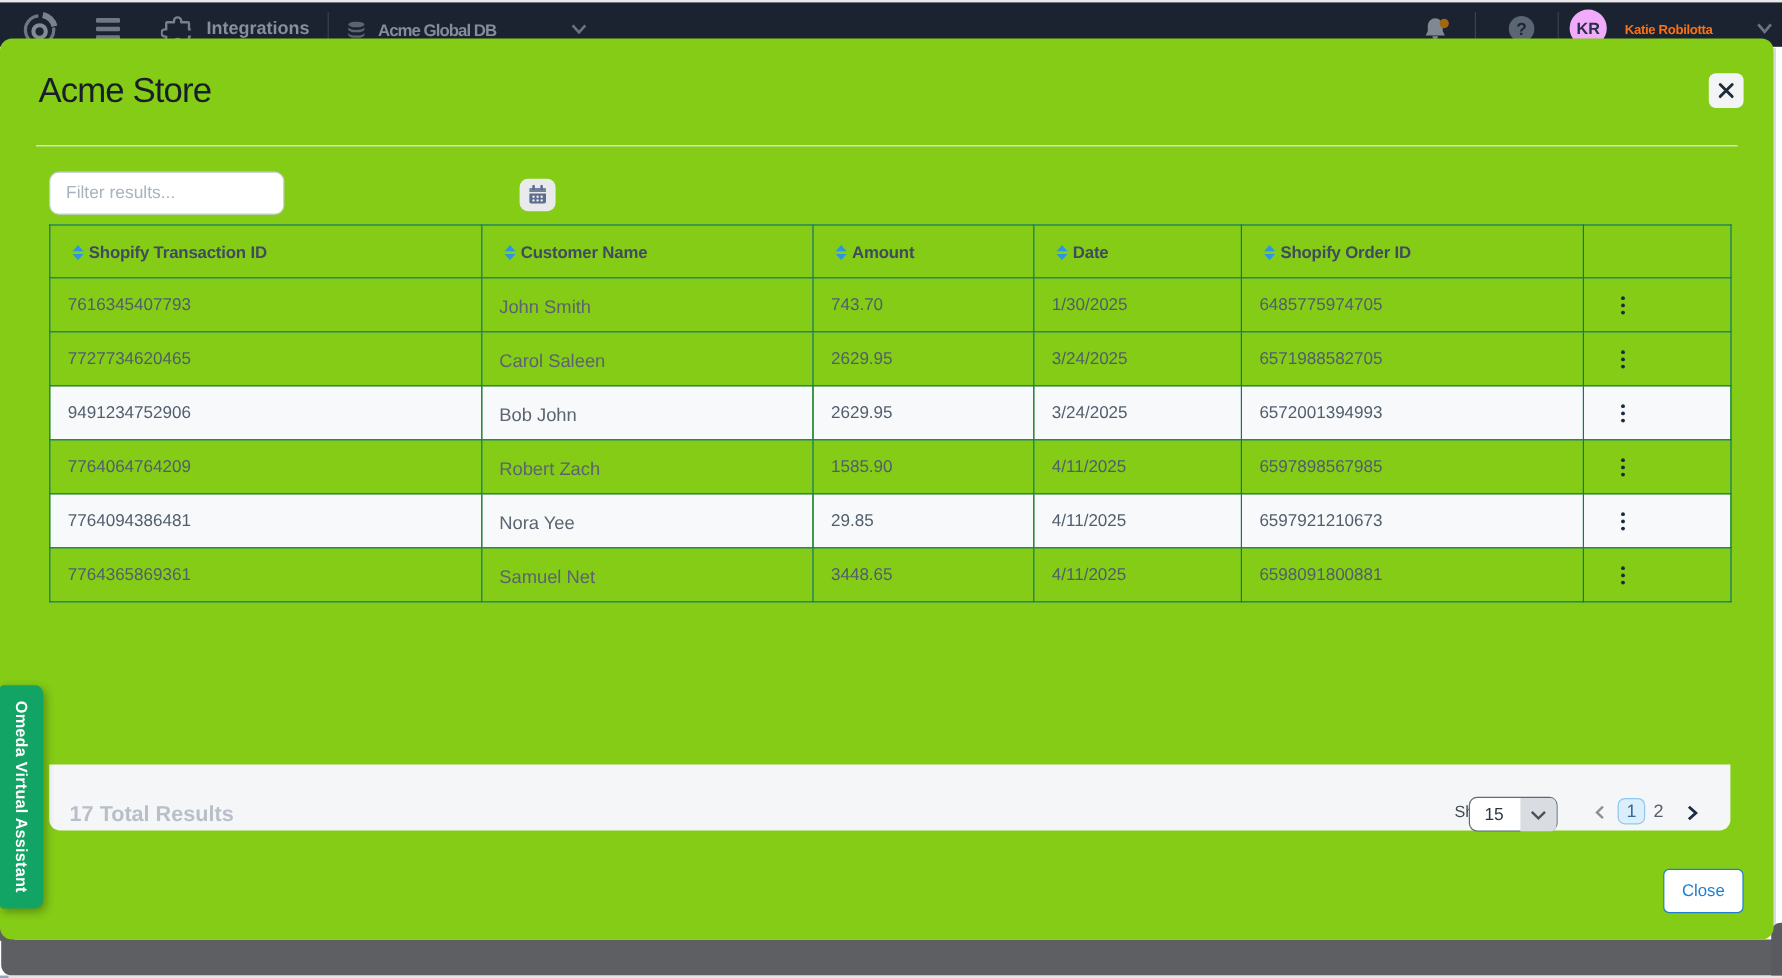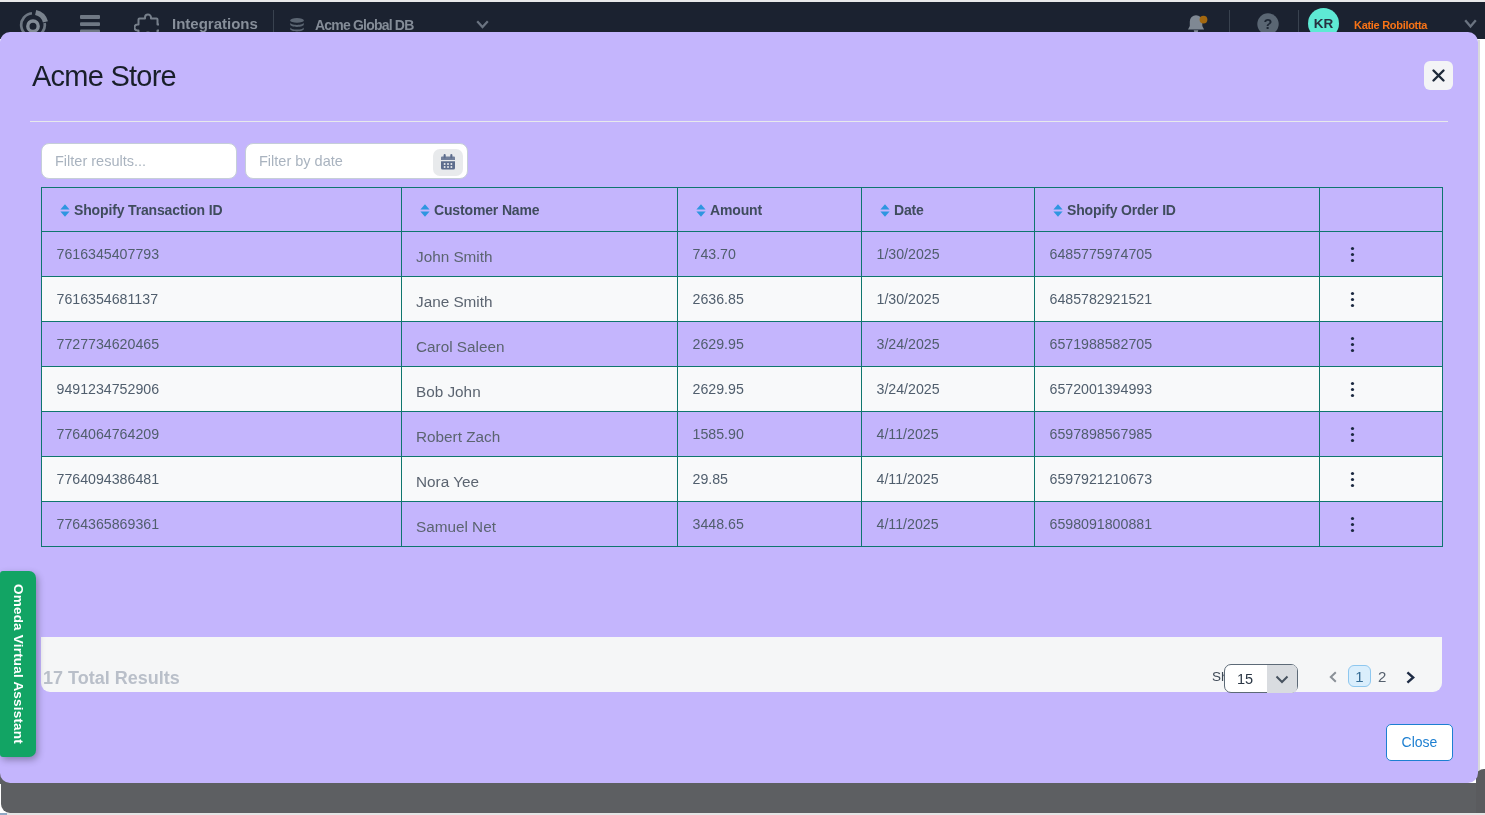--- a/index.html
+++ b/index.html
@@ -12,21 +12,21 @@
 #brcorner { position:absolute; left:1476px; top:769px; width:9px; height:44px; background:#5a5b5e; border-radius:8px 0 0 0; }
 
 #botbar { position:absolute; left:1px; top:783px; width:1484px; height:30px; background:#5d5f62; border-radius:0 0 0 9px; }
 #bwedge { position:absolute; left:0; top:771px; width:12px; height:13px; background:#5d5f62; }
 #bdots { position:absolute; left:0; top:813px; width:7px; height:2px; background:#8fa8c4; }
 #botstrip { position:absolute; left:0; top:813px; width:1485px; height:2px; background:#e4e4e4; }
 
 .tb { position:absolute; color:#8a929d; }
 .sep { position:absolute; top:8px; width:1px; height:24px; background:#39424f; }
 
-#modal { position:absolute; left:0; top:32px; width:1478px; height:751px; background:#c4b5fd; border-radius:10px; }
+#modal { position:absolute; left:0; top:32px; width:1478px; height:751px; background:#84cc16; border-radius:10px; }
 #title { position:absolute; left:32px; top:30px; font-size:29px; line-height:29px; letter-spacing:-0.75px; color:#191f2a; }
 #xbtn { position:absolute; left:1424px; top:29px; width:29px; height:29px; background:#f3f4f6; border-radius:6px; }
 #divider { position:absolute; left:30px; top:89px; width:1418px; height:1px; background:#e7e9ec; }
 
 .inp { position:absolute; top:111px; height:36px; border:1px solid #c5ced8; border-radius:8px; background:#fff; font-size:14.5px; color:#a9b3bf; line-height:34px; padding-left:13px; }
 #inp1 { left:41px; width:196px; }
 #inp2 { left:245px; width:223px; }
 #calbtn { position:absolute; left:433px; top:117px; width:30px; height:27px; background:#e8eaec; border-radius:7px; }
 
 #tbl { position:absolute; left:41px; top:155px; width:1401px; }
@@ -34,21 +34,21 @@
 td, th { border:1px solid #0f766e; font-size:14px; color:#505e6d; padding:0 0 0 14.5px; text-align:left; overflow:hidden; white-space:nowrap; }
 th { height:44px; font-size:14px; letter-spacing:-0.15px; color:#3f4c5d; font-weight:bold; padding-left:17.5px; }
 td { height:45px; font-size:14.2px; }
 tr.alt td { background:#f8f9fa; }
 td.name { font-size:15.3px; color:#5b6470; padding-left:14px; padding-top:5px; height:40px; }
 td.keb { padding-left:30px; }
 td.keb svg { display:block; }
 .sort { display:inline-block; vertical-align:-2.5px; margin-right:4.5px; }
 
 #fband { position:absolute; left:41px; top:605px; width:1401px; height:55px; background:#f5f6f7; border-radius:0 0 9px 9px; }
-#totres { position:absolute; left:2px; top:32px; font-size:18px; line-height:19px; font-weight:bold; color:#b9bfc9; }
+#totres { position:absolute; left:17px; top:32px; font-size:18px; line-height:19px; font-weight:bold; color:#b9bfc9; }
 #showlbl { position:absolute; left:1143px; top:33px; font-size:13.5px; line-height:14px; color:#3f4a57;margin-left:28px; }
 #showsel { position:absolute; left:1183px; top:27px; width:74px; height:29px; border:1px solid #5d6a77; border-radius:7px; background:#fff; }
 #showsel .num { position:absolute; left:12px; top:6px; font-size:14.5px; color:#2a3644; }
 #showsel .chev { position:absolute; right:0; top:0; width:30px; height:28px; background:#d9dce0; border-radius:0 5px 5px 0; }
 
 #pag { position:absolute; left:1280px; top:24px; width:140px; height:32px; }
 
 #closebtn { position:absolute; left:1386px; top:692px; width:67px; height:37px; border:1px solid #1d7fd1; border-radius:5px; color:#1d7fd1; font-size:14px; text-align:center; line-height:35px; background:#fff; }
 
 #gtab { position:absolute; left:0; top:571px; width:36px; height:186px; background:#12a464; border-radius:3px 7px 7px 3px; box-shadow:2px 3px 7px rgba(0,0,0,.3); }
@@ -94,21 +94,21 @@
       <circle cx="16.5" cy="6.6" r="3.9" fill="#a3680f"></circle>
     </svg>
     <div class="sep" style="left:1229px"></div>
 
     <svg style="position:absolute;left:1257px;top:11px" width="22" height="22" viewBox="0 0 22 22">
       <circle cx="11" cy="11" r="10.7" fill="#5a6673"></circle>
       <text x="11" y="16" text-anchor="middle" font-family="Liberation Sans" font-size="14.5" font-weight="bold" fill="#1d2633">?</text>
     </svg>
     <div class="sep" style="left:1298px"></div>
 
-    <div style="position:absolute;left:1308px;top:6px;width:31px;height:31px;border-radius:50%;background:#5eead4;color:#273141;font-size:13.5px;font-weight:bold;text-align:center;line-height:31px;">KR</div>
+    <div style="position:absolute;left:1308px;top:6px;width:31px;height:31px;border-radius:50%;background:#f0abfc;color:#273141;font-size:13.5px;font-weight:bold;text-align:center;line-height:31px;">KR</div>
     <div class="tb" style="left:1354px;top:16px;font-size:11px;line-height:14px;font-weight:bold;color:#f97316;letter-spacing:-0.3px">Katie Robilotta</div>
     <svg style="position:absolute;left:1464px;top:17px" width="13" height="10" viewBox="0 0 13 10" fill="none" stroke="#6a7380" stroke-width="2.3">
         <path d="M1.2 1.3 L6.5 7.5 L11.8 1.3"></path>
       </svg>
   </div>
 
   <div id="bwedge"></div>
   <div id="botbar"></div>
   <div id="botstrip"></div>
   <div id="redge"></div>
@@ -117,21 +117,20 @@
 
   <div id="modal">
     <div id="title">Acme Store</div>
     <div id="xbtn">
       <svg width="29" height="29" viewBox="0 0 29 29">
           <path d="M9.5 9.5 L19.5 19.5 M19.5 9.5 L9.5 19.5" stroke="#1e2a3a" stroke-width="2.4" stroke-linecap="round"></path>
         </svg>
     </div>
     <div id="divider"></div>
     <div class="inp" id="inp1">Filter results...</div>
-    <div class="inp" id="inp2">Filter by date</div>
     <div id="calbtn">
       <svg style="position:absolute;left:8px;top:5px" width="14" height="16" viewBox="0 0 14 16" fill="#5d6d8d">
         <rect x="2.6" y="0" width="2.1" height="4.5" rx="1"></rect>
         <rect x="9.3" y="0" width="2.1" height="4.5" rx="1"></rect>
         <path d="M1 2.6 h12 a1 1 0 0 1 1 1 v2.4 h-14 v-2.4 a1 1 0 0 1 1 -1 Z" fill-opacity="0.85"></path>
         <path d="M0 7.3 h14 v6.7 a1.6 1.6 0 0 1 -1.6 1.6 h-10.8 a1.6 1.6 0 0 1 -1.6 -1.6 Z"></path>
         <g fill="#e8eaec">
             <circle cx="3.6" cy="9.9" r="1"></circle>
             <circle cx="7" cy="9.9" r="1"></circle>
             <circle cx="10.4" cy="9.9" r="1"></circle>
@@ -175,34 +174,20 @@
                   <path d="M5 12.8 L9.6 7.6 H0.4 Z" fill="#2e96e0"></path>
                 </svg>Shopify Order ID</th>
         <th></th>
       </tr>
       <tr>
               <td>7616345407793</td>
               <td class="name">John Smith</td>
               <td>743.70</td>
               <td>1/30/2025</td>
               <td>6485775974705</td>
-              <td class="keb">
-                <svg width="5" height="17" viewBox="0 0 5 17">
-                  <circle cx="2.5" cy="2.5" r="1.6" fill="#1b2840"></circle>
-                  <circle cx="2.5" cy="8.5" r="1.6" fill="#1b2840"></circle>
-                  <circle cx="2.5" cy="14.5" r="1.6" fill="#1b2840"></circle>
-                </svg>
-              </td>
-            </tr>
-      <tr class="alt">
-              <td>7616354681137</td>
-              <td class="name">Jane Smith</td>
-              <td>2636.85</td>
-              <td>1/30/2025</td>
-              <td>6485782921521</td>
               <td class="keb">
                 <svg width="5" height="17" viewBox="0 0 5 17">
                   <circle cx="2.5" cy="2.5" r="1.6" fill="#1b2840"></circle>
                   <circle cx="2.5" cy="8.5" r="1.6" fill="#1b2840"></circle>
                   <circle cx="2.5" cy="14.5" r="1.6" fill="#1b2840"></circle>
                 </svg>
               </td>
             </tr>
       <tr>
               <td>7727734620465</td>

